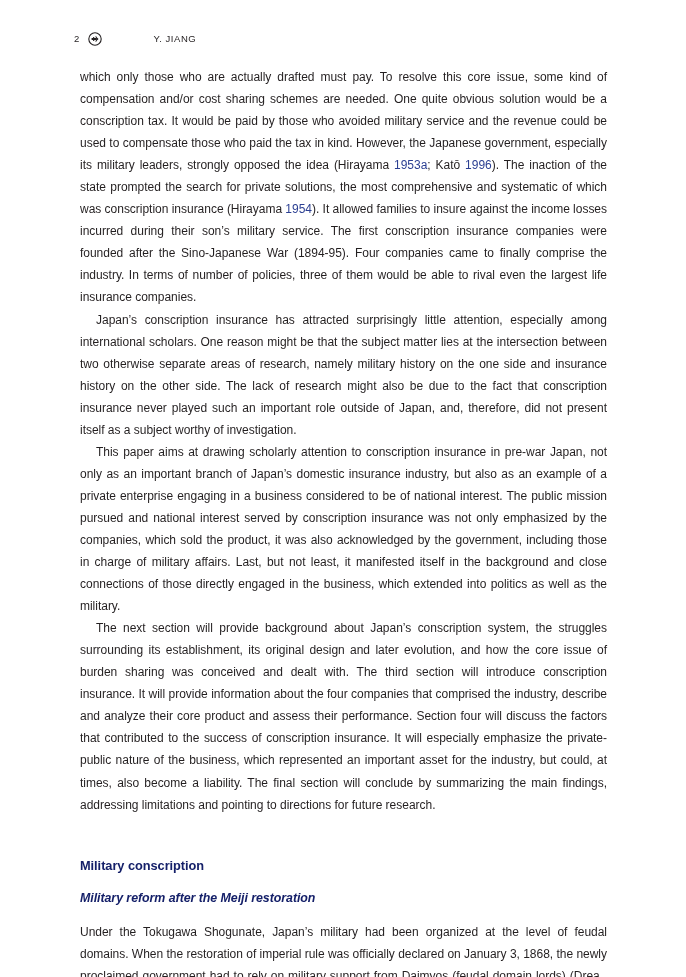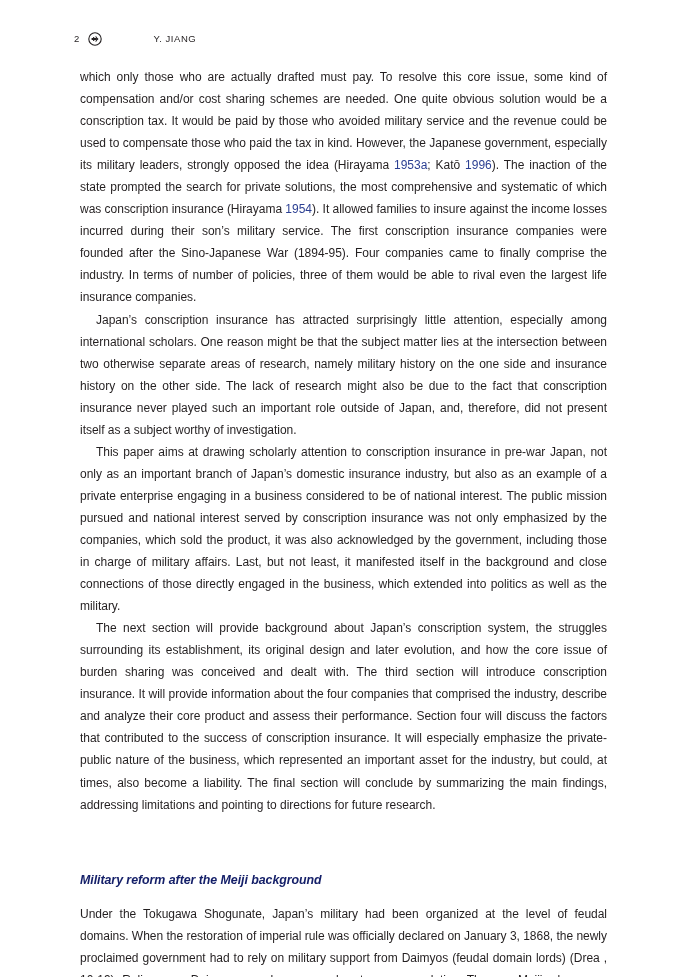--- a/index.html
+++ b/index.html
@@ -123,24 +123,25 @@
 
   <div class="content">
 
     <p class="para" id="p1">which only those who are actually drafted must pay. To resolve this core issue, some kind of compensation and/or cost sharing schemes are needed. One quite obvious solution would be a conscription tax. It would be paid by those who avoided military service and the revenue could be used to compensate those who paid the tax in kind. However, the Japanese government, especially its military leaders, strongly opposed the idea (Hirayama <span class="cite">1953a</span>; Katō <span class="cite">1996</span>). The inaction of the state prompted the search for private solutions, the most comprehensive and systematic of which was conscription insurance (Hirayama <span class="cite">1954</span>). It allowed families to insure against the income losses incurred during their son’s military service. The first conscription insurance companies were founded after the Sino-Japanese War (1894-95). Four companies came to finally comprise the industry. In terms of number of policies, three of them would be able to rival even the largest life insurance companies.</p>
     <p class="para indent" id="p2">Japan’s conscription insurance has attracted surprisingly little attention, especially among international scholars. One reason might be that the subject matter lies at the intersection between two otherwise separate areas of research, namely military history on the one side and insurance history on the other side. The lack of research might also be due to the fact that conscription insurance never played such an important role outside of Japan, and, therefore, did not present itself as a subject worthy of investigation.</p>
     <p class="para indent" id="p3">This paper aims at drawing scholarly attention to conscription insurance in pre-war Japan, not only as an important branch of Japan’s domestic insurance industry, but also as an example of a private enterprise engaging in a business considered to be of national interest. The public mission pursued and national interest served by conscription insurance was not only emphasized by the companies, which sold the product, it was also acknowledged by the government, including those in charge of military affairs. Last, but not least, it manifested itself in the background and close connections of those directly engaged in the business, which extended into politics as well as the military.</p>
     <p class="para indent" id="p4">The next section will provide background about Japan’s conscription system, the struggles surrounding its establishment, its original design and later evolution, and how the core issue of burden sharing was conceived and dealt with. The third section will introduce conscription insurance. It will provide information about the four companies that comprised the industry, describe and analyze their core product and assess their performance. Section four will discuss the factors that contributed to the success of conscription insurance. It will especially emphasize the private-public nature of the business, which represented an important asset for the industry, but could, at times, also become a liability. The final section will conclude by summarizing the main findings, addressing limitations and pointing to directions for future research.</p>
 
     <div class="gap-before-sec"></div>
 
+    <h2 class="sec-head">Military conscription</h2>
 
     <div class="gap-sec-to-sub"></div>
 
-    <h3 class="sub-head">Military reform after the Meiji background</h3>
+    <h3 class="sub-head">Military reform after the Meiji restoration</h3>
 
     <div class="gap-sub-to-body"></div>
 
     <p class="para" id="p5">Under the Tokugawa Shogunate, Japan’s military had been organized at the level of feudal domains. When the restoration of imperial rule was officially declared on January 3, 1868, the newly proclaimed government had to rely on military support from Daimyos (feudal domain lords) (Drea , 10-19). Reliance on Daimyos was, however, only a temporary solution. The new Meiji rulers soon realized that the centralization of</p>
 
   </div>
 
 </div>
 
 </body></html>

